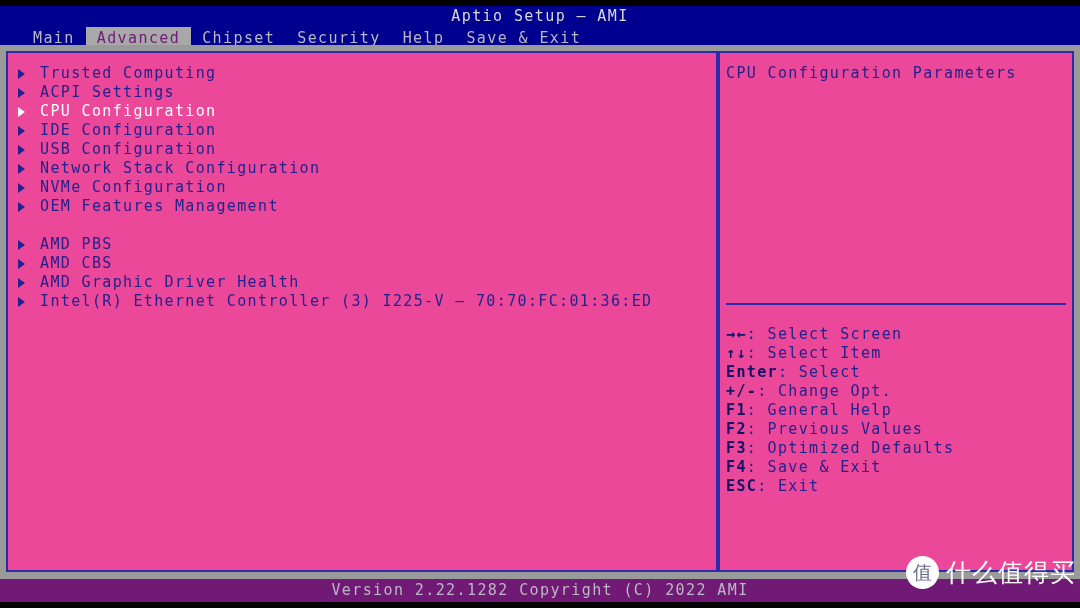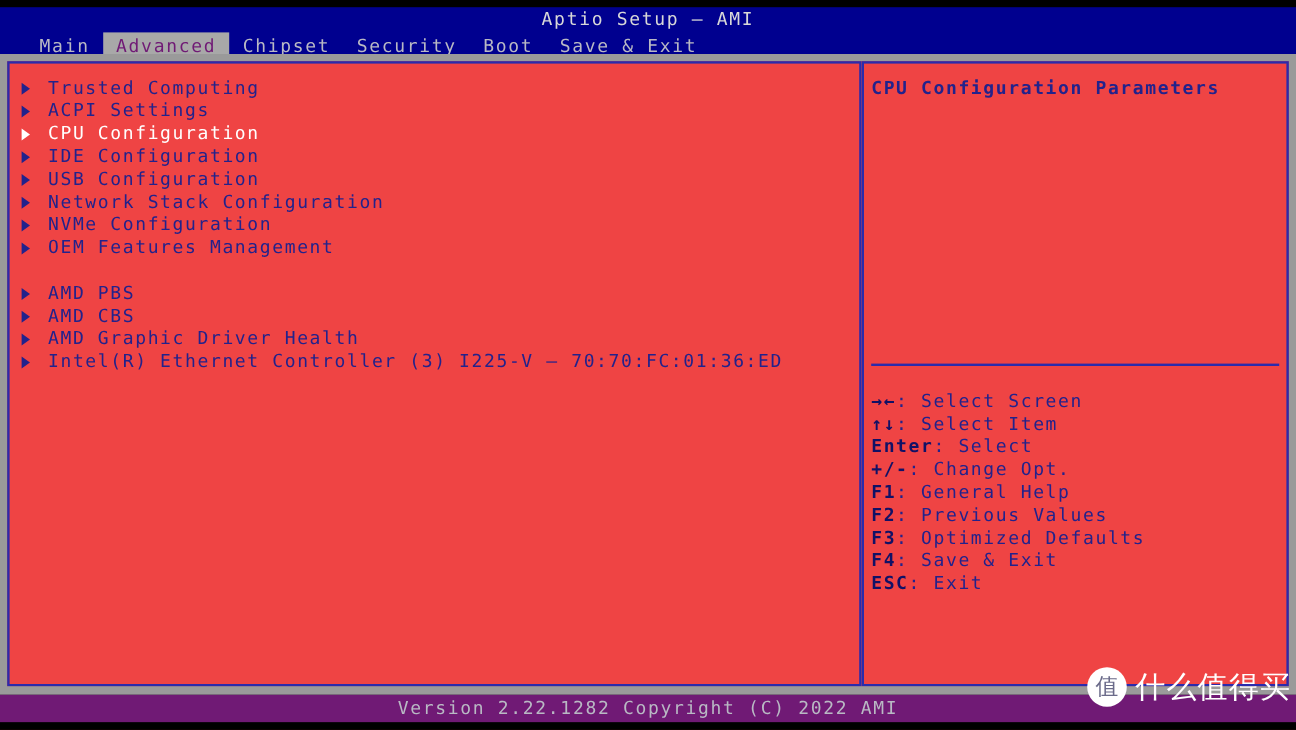--- a/index.html
+++ b/index.html
@@ -75,21 +75,21 @@
     left: 0; top: 45px;
     width: 1080px;
     height: 533px;
     background: #9a9a9a;
   }
 
   
   .panel {
     position: absolute;
     border: 2px solid #2b2bac;
-    background: #ef4444;
+    background: #ec4899;
     box-sizing: border-box;
   }
   #left-panel {
     left: 6px;
     top: 51px;
     width: 712px;
     height: 521px;
   }
   #right-panel {
     left: 718px;
@@ -141,21 +141,20 @@
   .help-text {
     position: absolute;
     left: 6px;
     top: 11px;
     width: 344px;
     color: #22228c;
     font-size: 15px;
     letter-spacing: 1.35px;
     line-height: 19px;
     white-space: pre-wrap;
-    font-weight: bold;
   }
   .help-sep {
     position: absolute;
     left: 6px;
     top: 250px;
     width: 340px;
     height: 2px;
     background: #2b2bac;
   }
   .legend {
@@ -247,21 +246,21 @@
 
   <div class="topbar"></div>
 
   <div class="header">
     <div class="app-title">Aptio Setup – AMI</div>
     <div class="tabbar" id="tabbar">
         <div class="tab">Main</div>
         <div class="tab active">Advanced</div>
         <div class="tab">Chipset</div>
         <div class="tab">Security</div>
-        <div class="tab">Boot</div>
+        <div class="tab">Help</div>
         <div class="tab">Save &amp; Exit</div>
       </div>
   </div>
 
   <div class="body-bg"></div>
 
   <div class="panel" id="left-panel">
     <div class="menu" id="menu">
         <div class="menu-row"><span class="arrow"></span><span class="menu-label">Trusted Computing</span></div>
         <div class="menu-row"><span class="arrow"></span><span class="menu-label">ACPI Settings</span></div>

